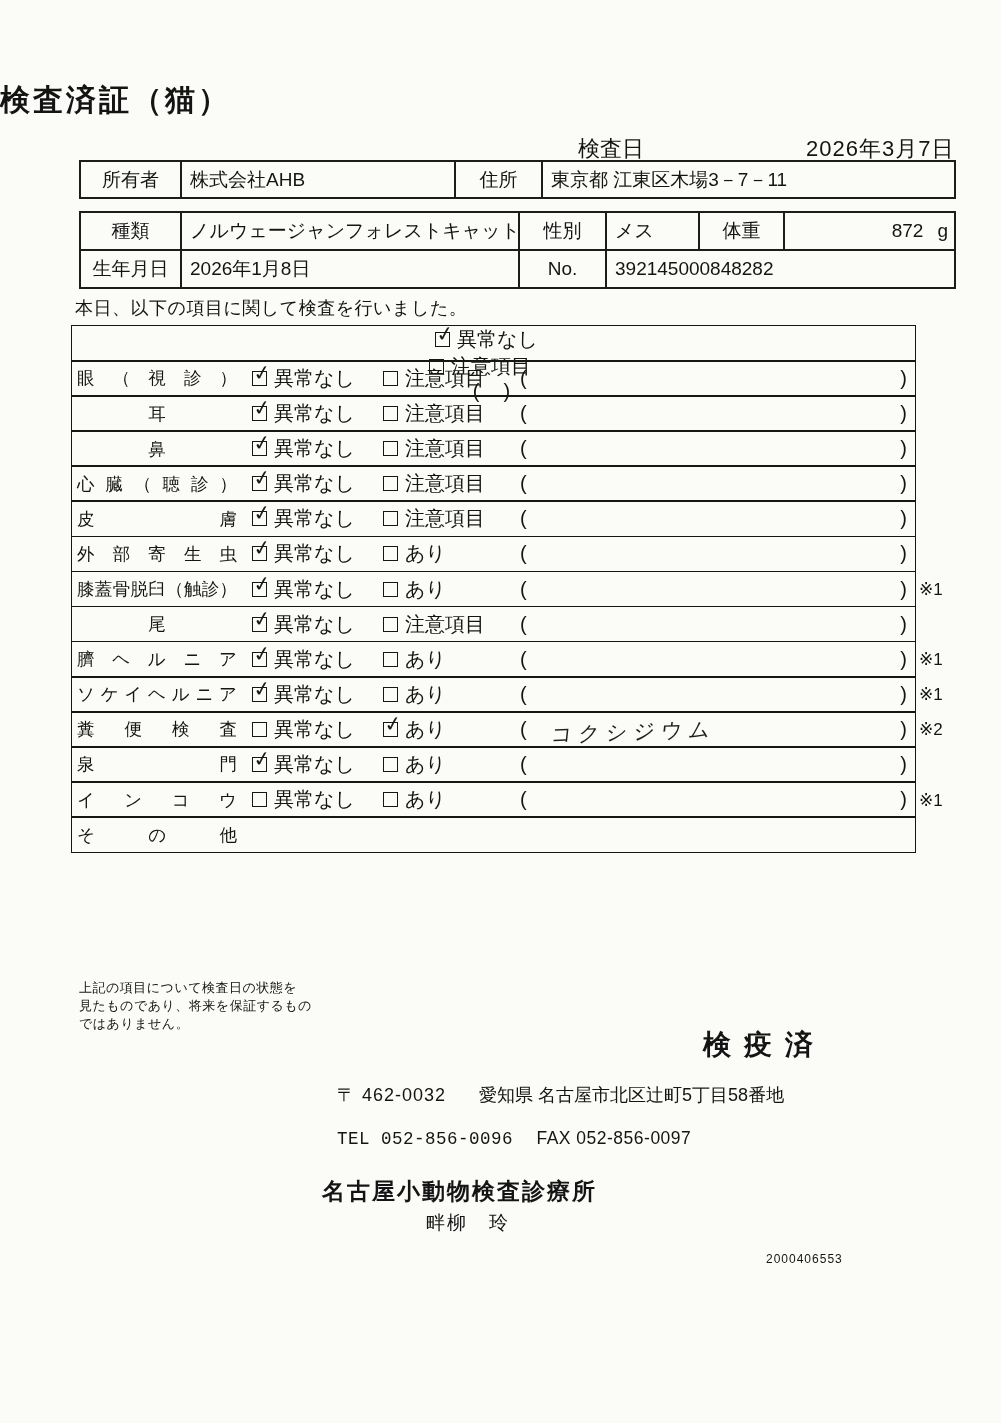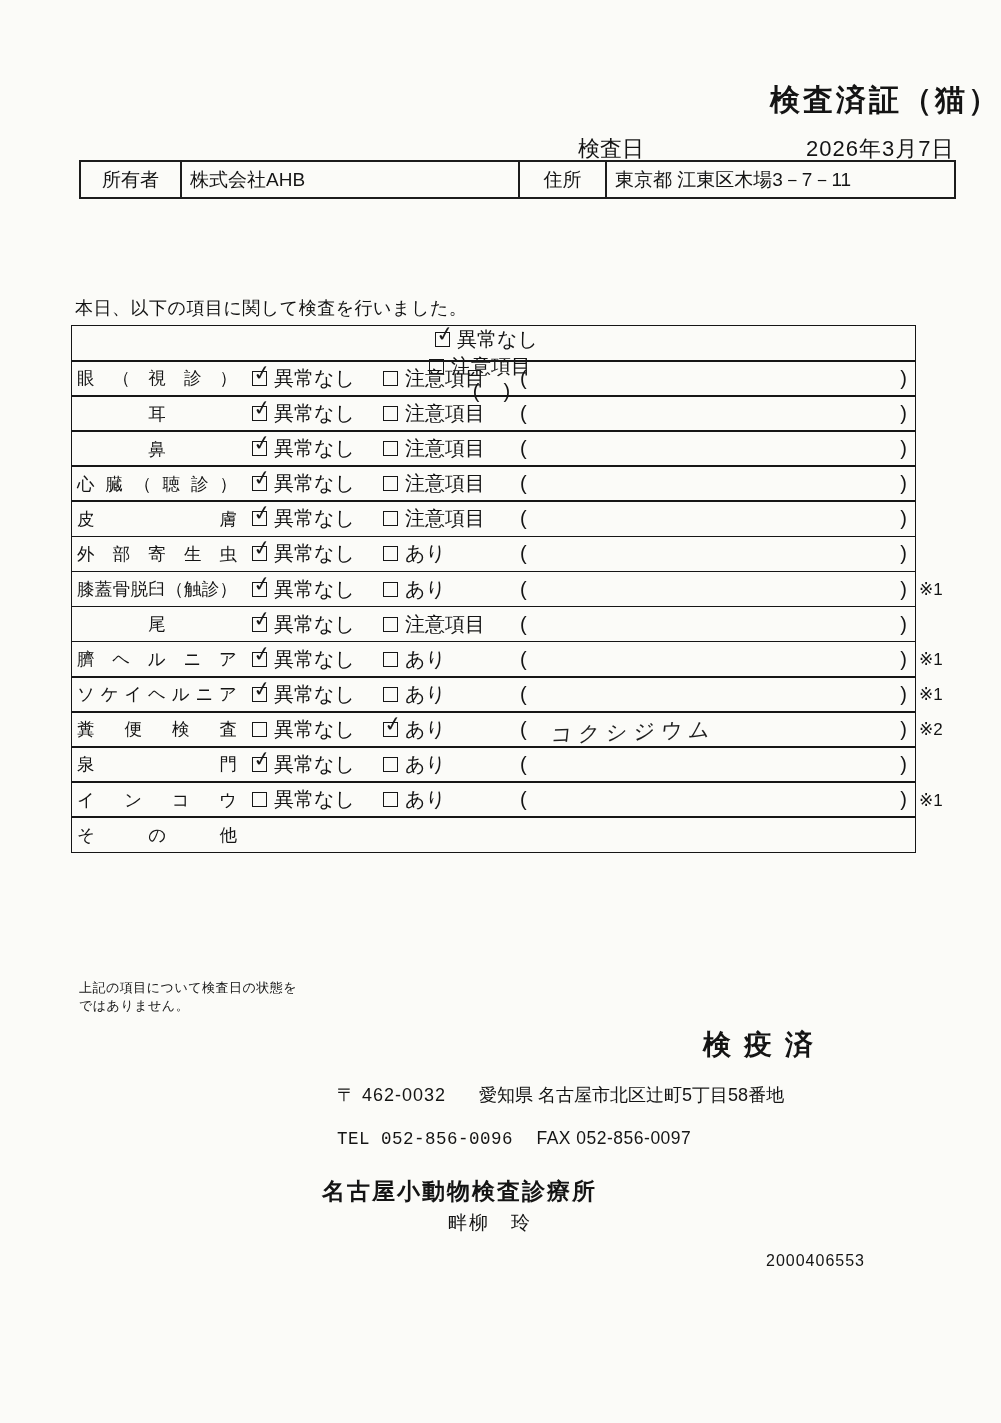--- a/index.html
+++ b/index.html
@@ -5,21 +5,21 @@
   * { margin:0; padding:0; box-sizing:border-box; }
   html,body { background:#9a9a9a; }
   .page {
     width:1001px; height:1423px; margin:0 auto; position:relative;
     background:#fbfbf8; color:#141414;
     font-family:"Liberation Sans","DejaVu Sans",sans-serif;
     overflow:hidden;
   }
   .title {
     position:absolute; top:80px; left:0; right:0;
-    text-align:right; font-size:30px; font-weight:bold; letter-spacing:3px;
+    text-align:left; font-size:30px; font-weight:bold; letter-spacing:3px;
   }
   .date-row { position:absolute; top:134px; left:0; width:100%; height:26px; font-size:22px; }
   .date-label { position:absolute; left:578px; }
   .date-value { position:absolute; left:806px; letter-spacing:1px; }
 
   .box-table { border-collapse:collapse; table-layout:fixed; position:absolute; left:71px; width:877px;margin-left:8px; }
   .box-table td { border:2px solid #1c1c1c; font-size:19px; height:37px; padding:2px 8px; overflow:hidden; white-space:nowrap; }
   .box-table td.lbl { text-align:center; padding:2px 2px; }
   .owner-table { top:160px; }
   .pet-table { top:211px; }
@@ -63,46 +63,69 @@
   .note-indent { padding-left:58px; margin-top:-4px; }
 
   .disclaimer { position:absolute; top:980px; left:79px; font-size:13px; line-height:1.38; letter-spacing:0.5px;font-family:Liberation Mono, monospace; }
   .stamp { position:absolute; top:1026px; left:703px; font-size:28px; font-weight:bold; letter-spacing:13px; white-space:nowrap; }
 
   .addr-line { position:absolute; top:1083px; left:337px; font-size:18px; white-space:nowrap; }
   .addr-line .postal { margin-right:28px; letter-spacing:1px; }
   .tel-line { position:absolute; top:1128px; left:337px; font-size:17.5px; letter-spacing:0.5px; white-space:nowrap; }
   .tel-line .tel { margin-right:18px;font-family:Liberation Mono, monospace; }
   .clinic { position:absolute; top:1176px; left:322px; font-size:23px; font-weight:bold; letter-spacing:2px; }
-  .examiner { position:absolute; top:1210px; left:448px; font-size:19px; letter-spacing:2px; }
-  .doc-number { position:absolute; top:1252px; left:766px; font-size:16px; letter-spacing:1px; }
+  .examiner { position:absolute; top:1210px; left:426px; font-size:19px; letter-spacing:2px; }
+  .doc-number { position:absolute; top:1252px; left:766px; font-size:12px; letter-spacing:1px; }
 </style>
 </head>
 <body>
 
 <div class="page">
 
   <div class="title">検査済証（猫）</div>
 
   <div class="date-row">
     <span class="date-label">検査日</span>
     <span class="date-value">2026年3月7日</span>
   </div>
 
   <table class="box-table owner-table">
     <tbody>
         <tr>
       <td class="lbl" style="width:101px">所有者</td>
-      <td style="width:338px">株式会社AHB</td>
+      <td style="width:274px">株式会社AHB</td>
       <td class="lbl" style="width:87px">住所</td>
       <td>東京都 江東区木場3－7－11</td>
     </tr>
   </tbody>
     </table>
 
+  <table class="box-table pet-table">
+    <tbody>
+        <tr>
+      <td class="lbl" style="width:101px">種類</td>
+      <td class="breed-val" style="width:338px">ノルウェージャンフォレストキャット</td>
+      <td class="lbl" style="width:87px">性別</td>
+      <td style="width:93px">メス</td>
+      <td class="lbl" style="width:85px">体重</td>
+      <td style="padding:0">
+        <div class="weight-cell">
+          <span>872</span>
+          <span>g</span>
+        </div>
+      </td>
+    </tr>
+    <tr>
+      <td class="lbl">生年月日</td>
+      <td>2026年1月8日</td>
+      <td class="lbl">No.</td>
+      <td colspan="3">392145000848282</td>
+    </tr>
+  </tbody>
+    </table>
 
   <div class="intro">本日、以下の項目に関して検査を行いました。</div>
 
   <div class="insp-table">
     <div class="insp-row">
       <div class="item-label">口腔</div>
       <div class="chk chk1">
         <span class="checkbox">
             <span class="mark">✓</span>
           </span>
@@ -423,20 +446,21 @@
         <span class="paren-content"></span>
         <span>)</span>
       </div>
       <span class="row-note"></span>
     </div>
   </div>
 
 
   <div class="disclaimer">
     <div>上記の項目について検査日の状態を</div>
+    <div>見たものであり、将来を保証するもの</div>
     <div>ではありません。</div>
   </div>
 
   <div class="stamp">検疫済</div>
 
   <div class="addr-line">
     <span class="postal">〒 462-0032</span>
     <span>愛知県 名古屋市北区辻町5丁目58番地</span>
   </div>
 

